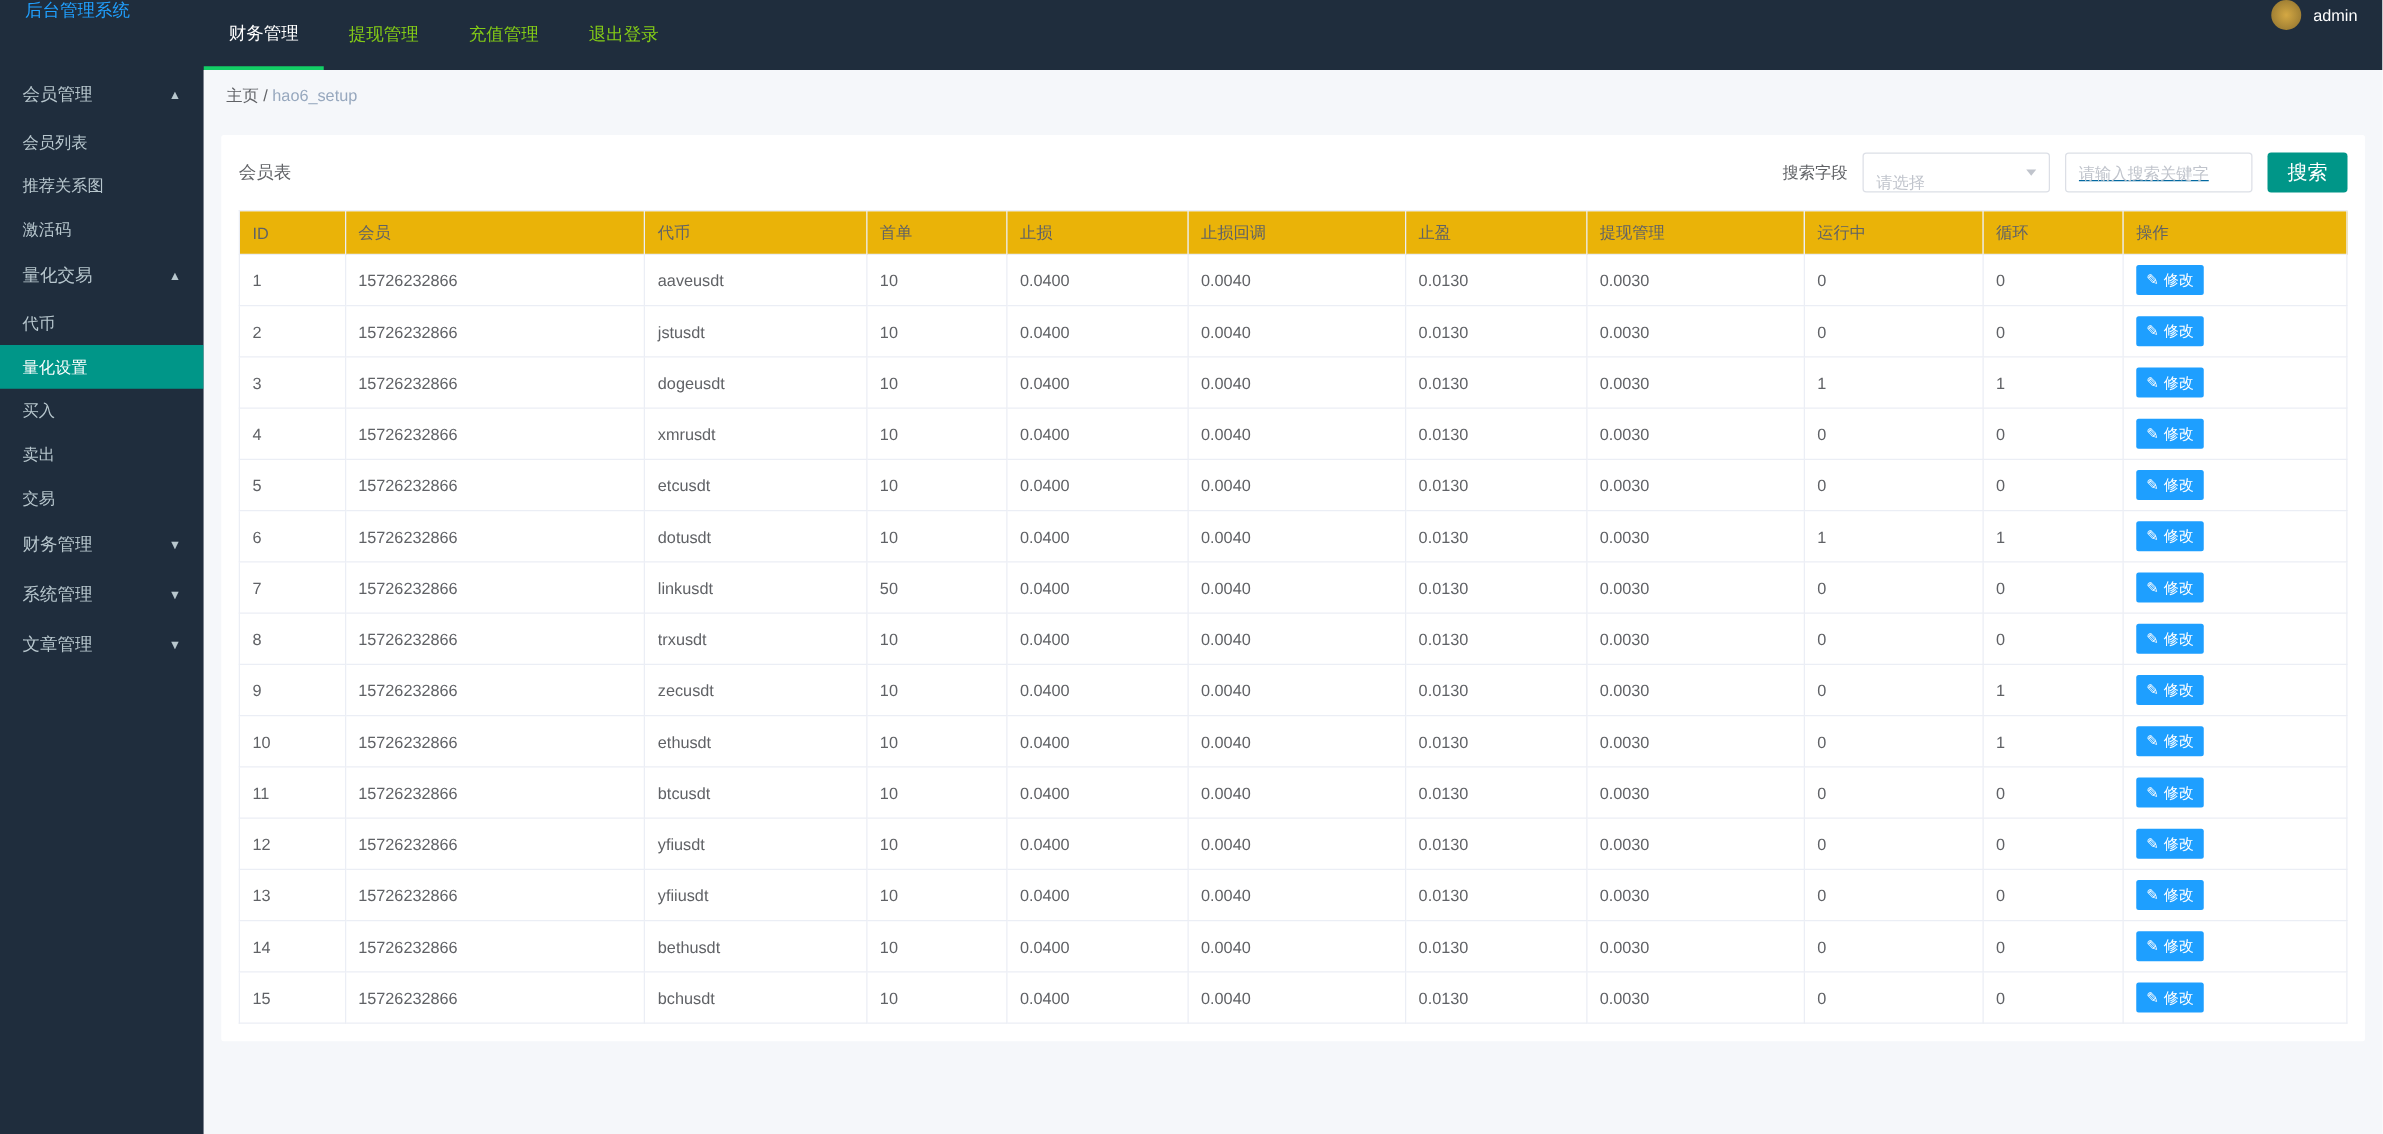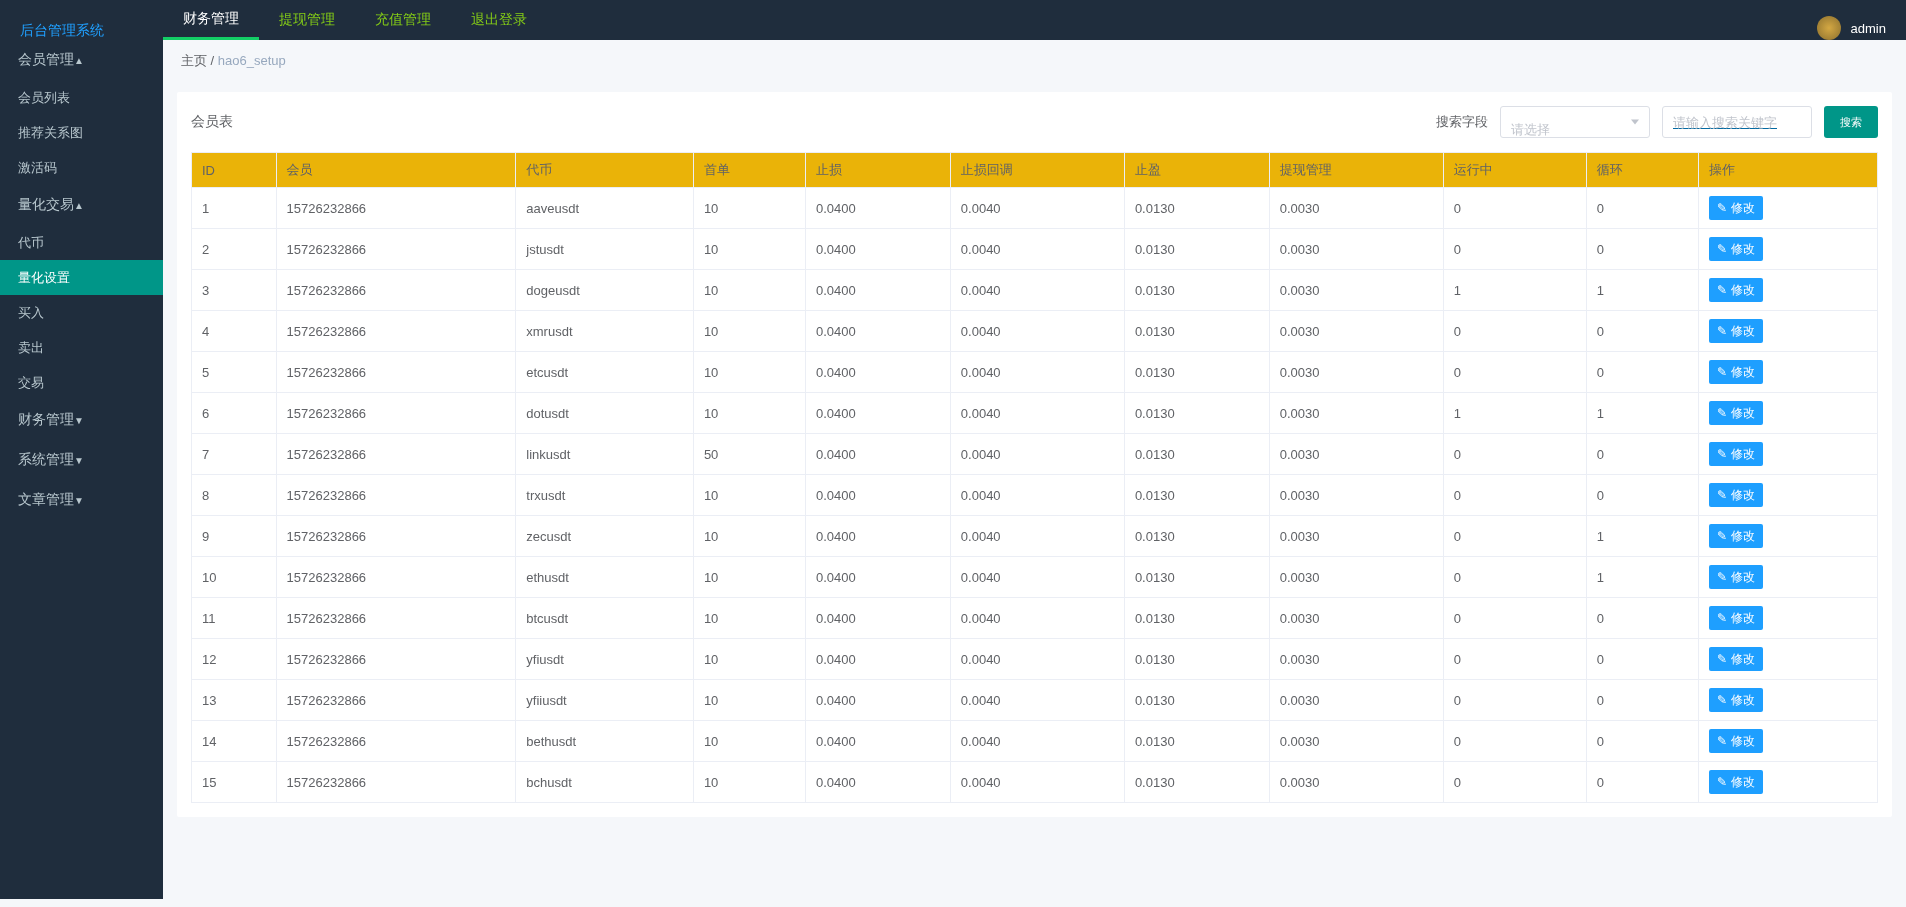--- a/index.html
+++ b/index.html
@@ -1,42 +1,42 @@
 <!DOCTYPE html>
 <html><head>
 <meta charset="utf-8">
 <style>
 * { box-sizing: border-box; margin: 0; padding: 0; }
 body { font-family: "Helvetica Neue", Arial, "Microsoft YaHei", sans-serif; font-size: 13px; color: #606266; background: #f5f7fa; }
-.topbar { height: 40px; background: #1f2d3d; display: flex; align-items: flex-end; padding: 0 20px; color: #b8c7ce; }
+.topbar { height: 56px; background: #1f2d3d; display: flex; align-items: flex-start; padding: 0 20px; color: #b8c7ce; }
 .logo { color: #20a0ff; font-size: 14px; font-weight: 500; width: 143px; }
 .topnav { display: flex; height: 100%; }
 .topnav-item { padding: 0 20px; display: flex; align-items: center; cursor: pointer; color: #84cc16; font-size: 14px; position: relative; }
 .topnav-item.active { color: #fff; border-bottom: 3px solid #13ce66; }
 .top-right { margin-left: auto; display: flex; align-items: center; gap: 10px; color: #fff; }
 .avatar { width: 24px; height: 24px; border-radius: 50%; background: radial-gradient(circle, #d4a843 0%, #8b6f2e 100%); }
 .layout { display: flex; height: calc(100vh - 48px); }
 .sidebar { width: 163px; background: #1f2d3d; color: #b8c7ce; overflow-y: auto; flex-shrink: 0; }
-.side-item { padding: 0 18px; height: 35px; display: flex; align-items: center; justify-content: flex-start; cursor: pointer; font-size: 13px; }
+.side-item { padding: 0 18px; height: 35px; display: flex; align-items: center; justify-content: space-between; cursor: pointer; font-size: 13px; }
 .side-item.header { height: 40px; font-size: 14px; }
 .side-item.active { background: #009688; color: #ffffff; }
 .chev { font-size: 10px; }
 .main { flex: 1; overflow: auto; background: #f5f7fa; }
 .breadcrumb { padding: 12px 18px; font-size: 13px; color: #606266; }
 .breadcrumb .cur { color: #97a8be; }
 .panel { background: #fff; margin: 10px 14px; padding: 14px; border-radius: 2px; }
 .panel-head { display: flex; align-items: center; gap: 12px; margin-bottom: 14px; }
 .panel-title { font-size: 14px; color: #606266; }
 .spacer { flex: 1; }
 .label { color: #606266; font-size: 13px; }
 .select { width: 150px; height: 32px; border: 1px solid #dcdfe6; border-radius: 3px; padding: 16px 26px 0 10px; background: #fff; color: #c0c4cc; position: relative; display: flex; align-items: center; }
 .select::after { content: ""; position: absolute; right: 10px; top: 50%; width: 0; height: 0; border-left: 4px solid transparent; border-right: 4px solid transparent; border-top: 5px solid #c0c4cc; transform: translateY(-50%); }
 .input { width: 150px; height: 32px; border: 1px solid #dcdfe6; border-radius: 3px; padding: 0 10px; font-size: 13px; color: #0369a1; text-decoration: underline; }
 .input::placeholder { color: #c0c4cc; }
-.btn { height: 32px; padding: 0 16px; border-radius: 3px; border: none; cursor: pointer; font-size: 11px; display: inline-flex; align-items: center; gap: 4px; }
+.btn { height: 32px; padding: 0 16px; border-radius: 3px; border: none; cursor: pointer; font-size: 16px; display: inline-flex; align-items: center; gap: 4px; }
 .btn-green { background: #009688; color: #fff; }
 .btn-blue { background: #1e9fff; color: #fff; height: 24px; padding: 0 8px; font-size: 12px; border-radius: 2px; }
 table { width: 100%; border-collapse: collapse; }
 th, td { border: 1px solid #ebeef5; padding: 8px 10px; text-align: left; font-size: 13px; color: #606266; }
 th { background: #eab308; font-weight: 500; }
 .pencil { display: inline-block; }
 </style>
 </head>
 <body>
 

